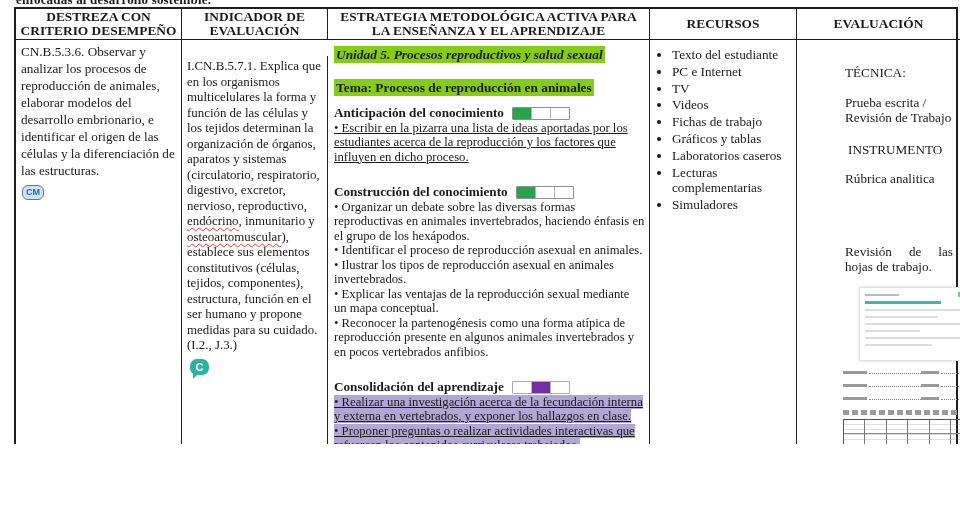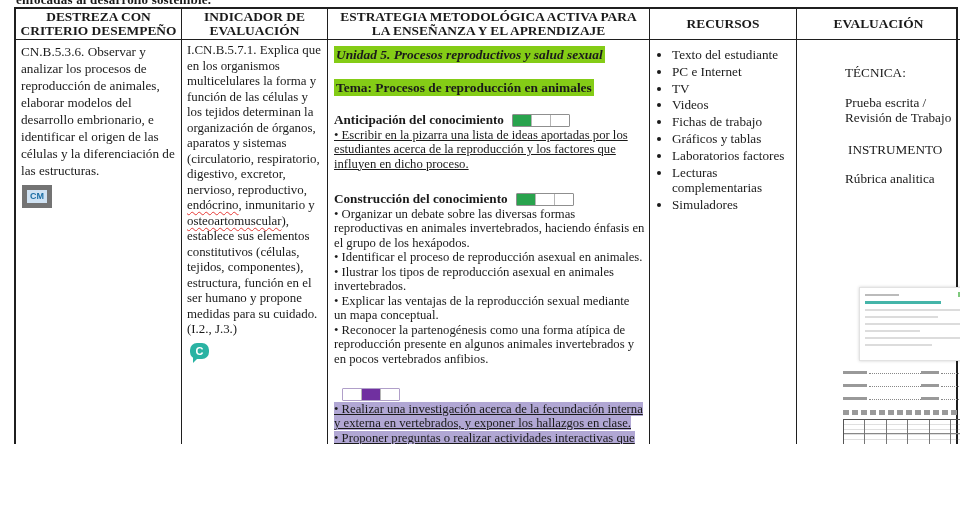--- a/index.html
+++ b/index.html
@@ -13,49 +13,49 @@
                grid-template-rows:31px 1fr;
                border:2px solid #1f1f1f; border-bottom:none; background:#fff; }
   .th { border-right:1.5px solid #1f1f1f; border-bottom:1.5px solid #1f1f1f;
         display:flex; align-items:center; justify-content:center; text-align:center;
         font-weight:bold; font-size:13.4px; line-height:1.08; padding:1px 4px; }
   .th:nth-child(5) { border-right:none; }
   .td { border-right:1.5px solid #1f1f1f; padding:3px 5px 0 5px; overflow:hidden; }
   .td:last-child { border-right:none;margin-left:40px; }
 
   .c1 { font-size:13.2px; line-height:17px; }
-  .c2 { font-size:12.9px; line-height:15.5px; padding-right:6px; }
+  .c2 { font-size:12.9px; line-height:15.5px; padding-right:6px;margin-top:16px; }
   .c3 { font-size:12.7px; line-height:14.5px; padding-left:6px; padding-right:4px; }
   .c4 { font-size:13.2px; line-height:15.8px; }
   .c5 { font-size:13.2px; line-height:15.5px; position:relative; }
 
   .hl-yellow { background:#84cc16; padding:1px 2px; }
   .hl-purple { background:#b1a7d4; }
   .unidad { margin-top:3px; font-weight:bold; font-style:italic; font-size:13.4px; line-height:17px; }
   .tema   { margin-top:16px; font-weight:bold; font-size:13.4px; line-height:17px; }
   .sec    { font-weight:bold; font-size:13.2px; }
-  .sec-anticip { margin-top:17px; }
+  .sec-anticip { margin-top:10px; }
   .sec-constr  { margin-top:21px; }
   .sec-consol  { margin-top:21px; }
   .bullets p { margin:0; }
   .mt2 { margin-top:0;text-decoration:underline; }
 
   .pbar { display:inline-flex; width:58px; height:13px; border:1px solid #8f8f8f;
           vertical-align:-2px; margin-left:8px; background:#fff; border-radius:1px; }
   .pbar i { flex:1; border-right:1px solid #b5b5b5; }
   .pbar i:last-child { border-right:none; }
   .pbar .fill-green { background:#29a34d; }
   .pbar.purple { border-color:#b09fc9; }
   .pbar.purple .fill-purple { background:#7030a0; }
 
   .spell { text-decoration:underline wavy #e53935 1px; text-underline-offset:2px; }
 
   .cm-badge { display:inline-block; margin:6px 0 8px 1px; font-family:"Liberation Sans",sans-serif;
               font-size:9px; font-weight:bold; color:#1d6fa5; background:#cfe2f3;
-              border:5px solid #737373; border-radius:0; padding:0 3px; line-height:13px; }
+              border:1px solid #737373; border-radius:6px; padding:0 3px; line-height:13px; }
   .comment-icon { position:relative; display:inline-block; margin:5px 0 0 3px; width:19px; height:16px;
                   background:#2ab3a3; border-radius:7px; color:#fff; font-family:"Liberation Sans",sans-serif;
                   font-weight:bold; font-size:11px; text-align:center; line-height:16px; }
   .comment-icon::after { content:""; position:absolute; left:3px; bottom:-4px; width:0; height:0;
                   border:4px solid transparent; border-top-color:#2ab3a3; border-left-color:#2ab3a3; }
 
   .recursos-list { margin:4px 0 0 0; padding-left:17px; }
   .recursos-list li { margin-bottom:1px; }
 
   .ev-tecnica { margin:22px 0 0 3px; }
@@ -133,50 +133,51 @@
             <i></i>
           </span></p>
       <div class="bullets">
         <p>• Organizar un debate sobre las diversas formas reproductivas en animales invertebrados, haciendo énfasis en el grupo de los hexápodos.</p>
         <p>• Identificar el proceso de reproducción asexual en animales.</p>
         <p>• Ilustrar los tipos de reproducción asexual en animales invertebrados.</p>
         <p>• Explicar las ventajas de la reproducción sexual mediante un mapa conceptual.</p>
         <p>• Reconocer la partenogénesis como una forma atípica de reproducción presente en algunos animales invertebrados y en pocos vertebrados anfibios.</p>
       </div>
 
-      <p class="sec sec-consol"><span class="pbar purple">
+      <p class="sec sec-consol"><b>Consolidación del aprendizaje</b><span class="pbar purple">
             <i></i>
             <i class="fill-purple"></i>
             <i></i>
           </span></p>
       <div class="bullets mt2">
         <p><span class="hl-purple">• Realizar una investigación acerca de la fecundación interna y externa en vertebrados, y exponer los hallazgos en clase.</span></p>
         <p><span class="hl-purple">• Proponer preguntas o realizar actividades interactivas que refuercen los contenidos curriculares trabajados.</span></p>
       </div>
     </div>
 
     <div class="td c4">
       <ul class="recursos-list">
         <li>Texto del estudiante</li>
         <li>PC e Internet</li>
         <li>TV</li>
         <li>Videos</li>
         <li>Fichas de trabajo</li>
         <li>Gráficos y tablas</li>
-        <li>Laboratorios factores</li>
+        <li>Laboratorios caseros</li>
         <li>Lecturas complementarias</li>
         <li>Simuladores</li>
       </ul>
     </div>
 
     <div class="td c5">
       <p class="ev-tecnica">TÉCNICA:</p>
       <p class="ev-val">Prueba escrita / Revisión de Trabajo</p>
       <p class="ev-inst">INSTRUMENTO</p>
       <p class="ev-rub">Rúbrica analitica</p>
+      <p class="ev-note">Revisión de las hojas de trabajo.</p>
 
       <div class="preview">
         <div class="sheet">
           <div class="chips">
             <div class="dash" style="width:34px"></div>
             <div style="flex:1"></div>
             <div class="chip-green"></div>
             <div class="chip-red"></div>
           </div>
           <div class="ln teal"></div>

